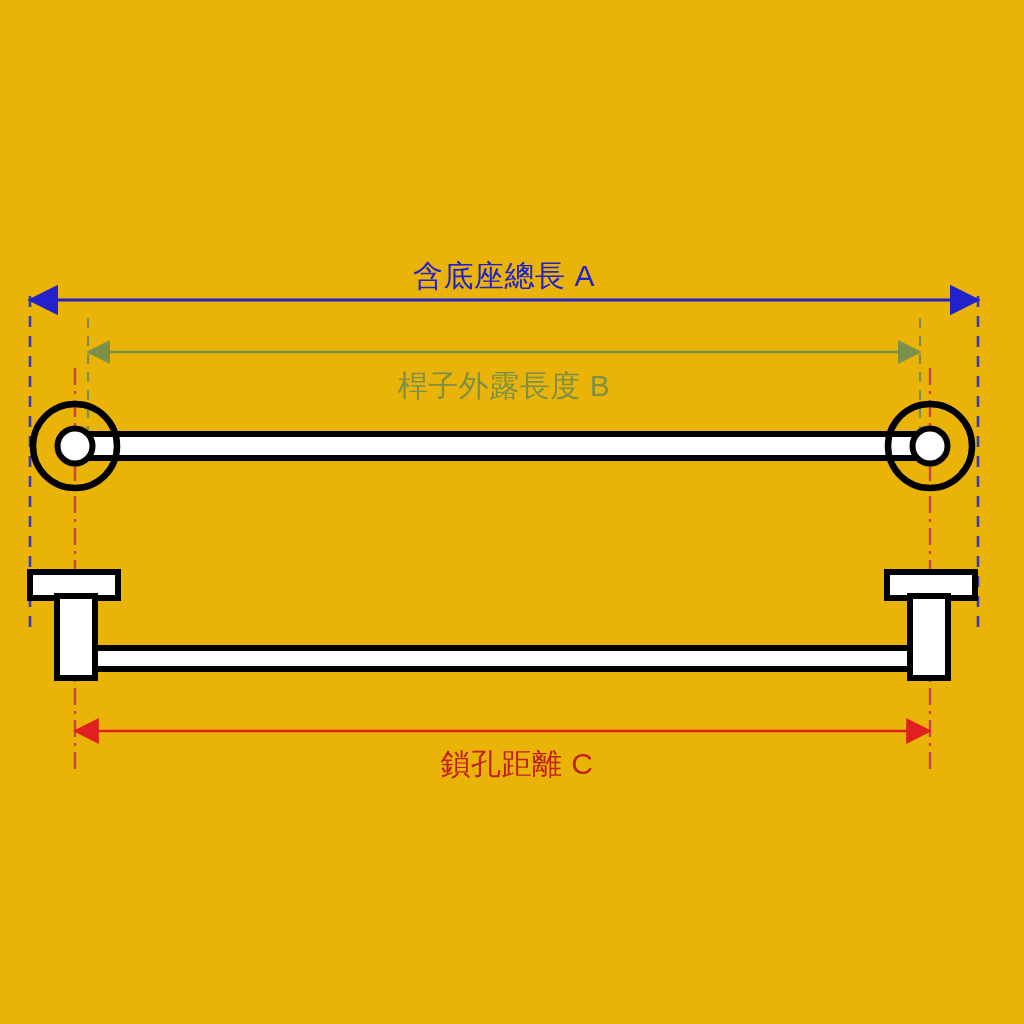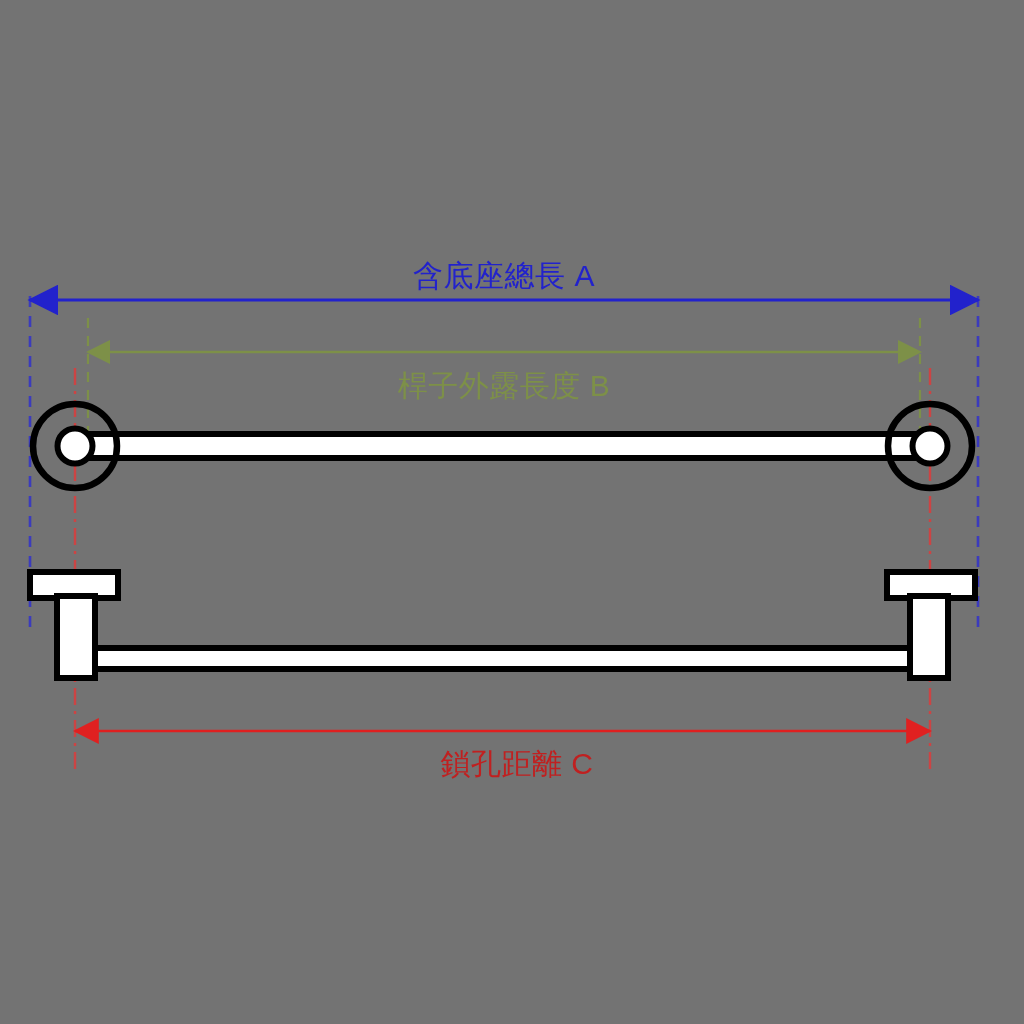--- a/index.html
+++ b/index.html
@@ -10,21 +10,21 @@
   body {
     width: 1024px;
     height: 1024px;
     font-family: "Liberation Sans", sans-serif;
     overflow: hidden;
   }
   #diagram-root {
     position: relative;
     width: 1024px;
     height: 1024px;
-    background: #737373;
+    background: #eab308;
   }
   svg.drawing {
     display: block;
     width: 1024px;
     height: 1024px;
   }
   .dim-label {
     font-family: "Liberation Sans", sans-serif;
     font-size: 30px;
     font-weight: 400;

